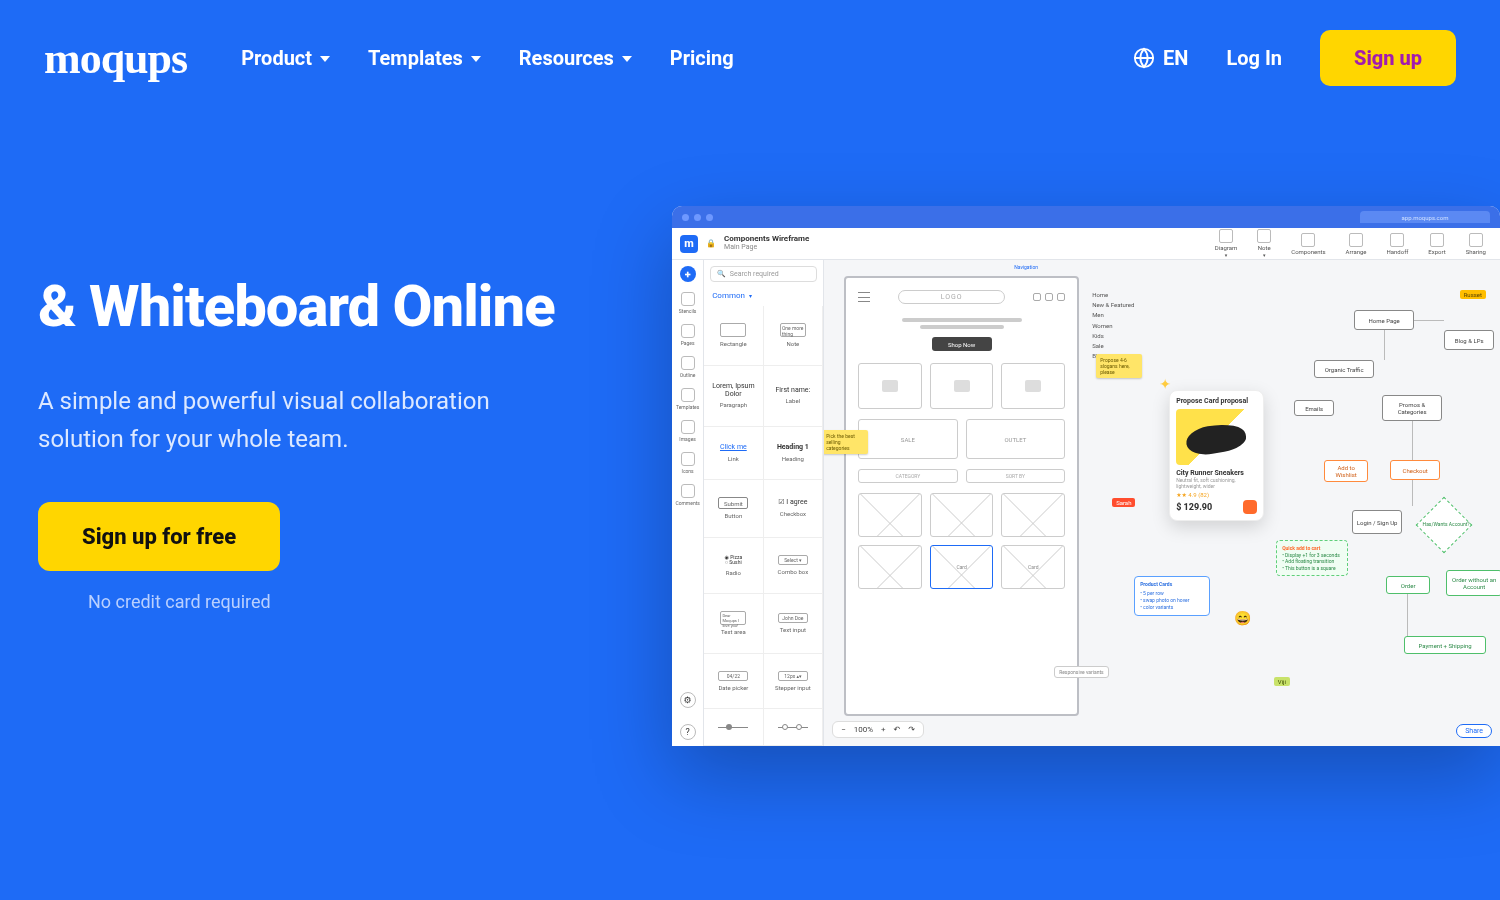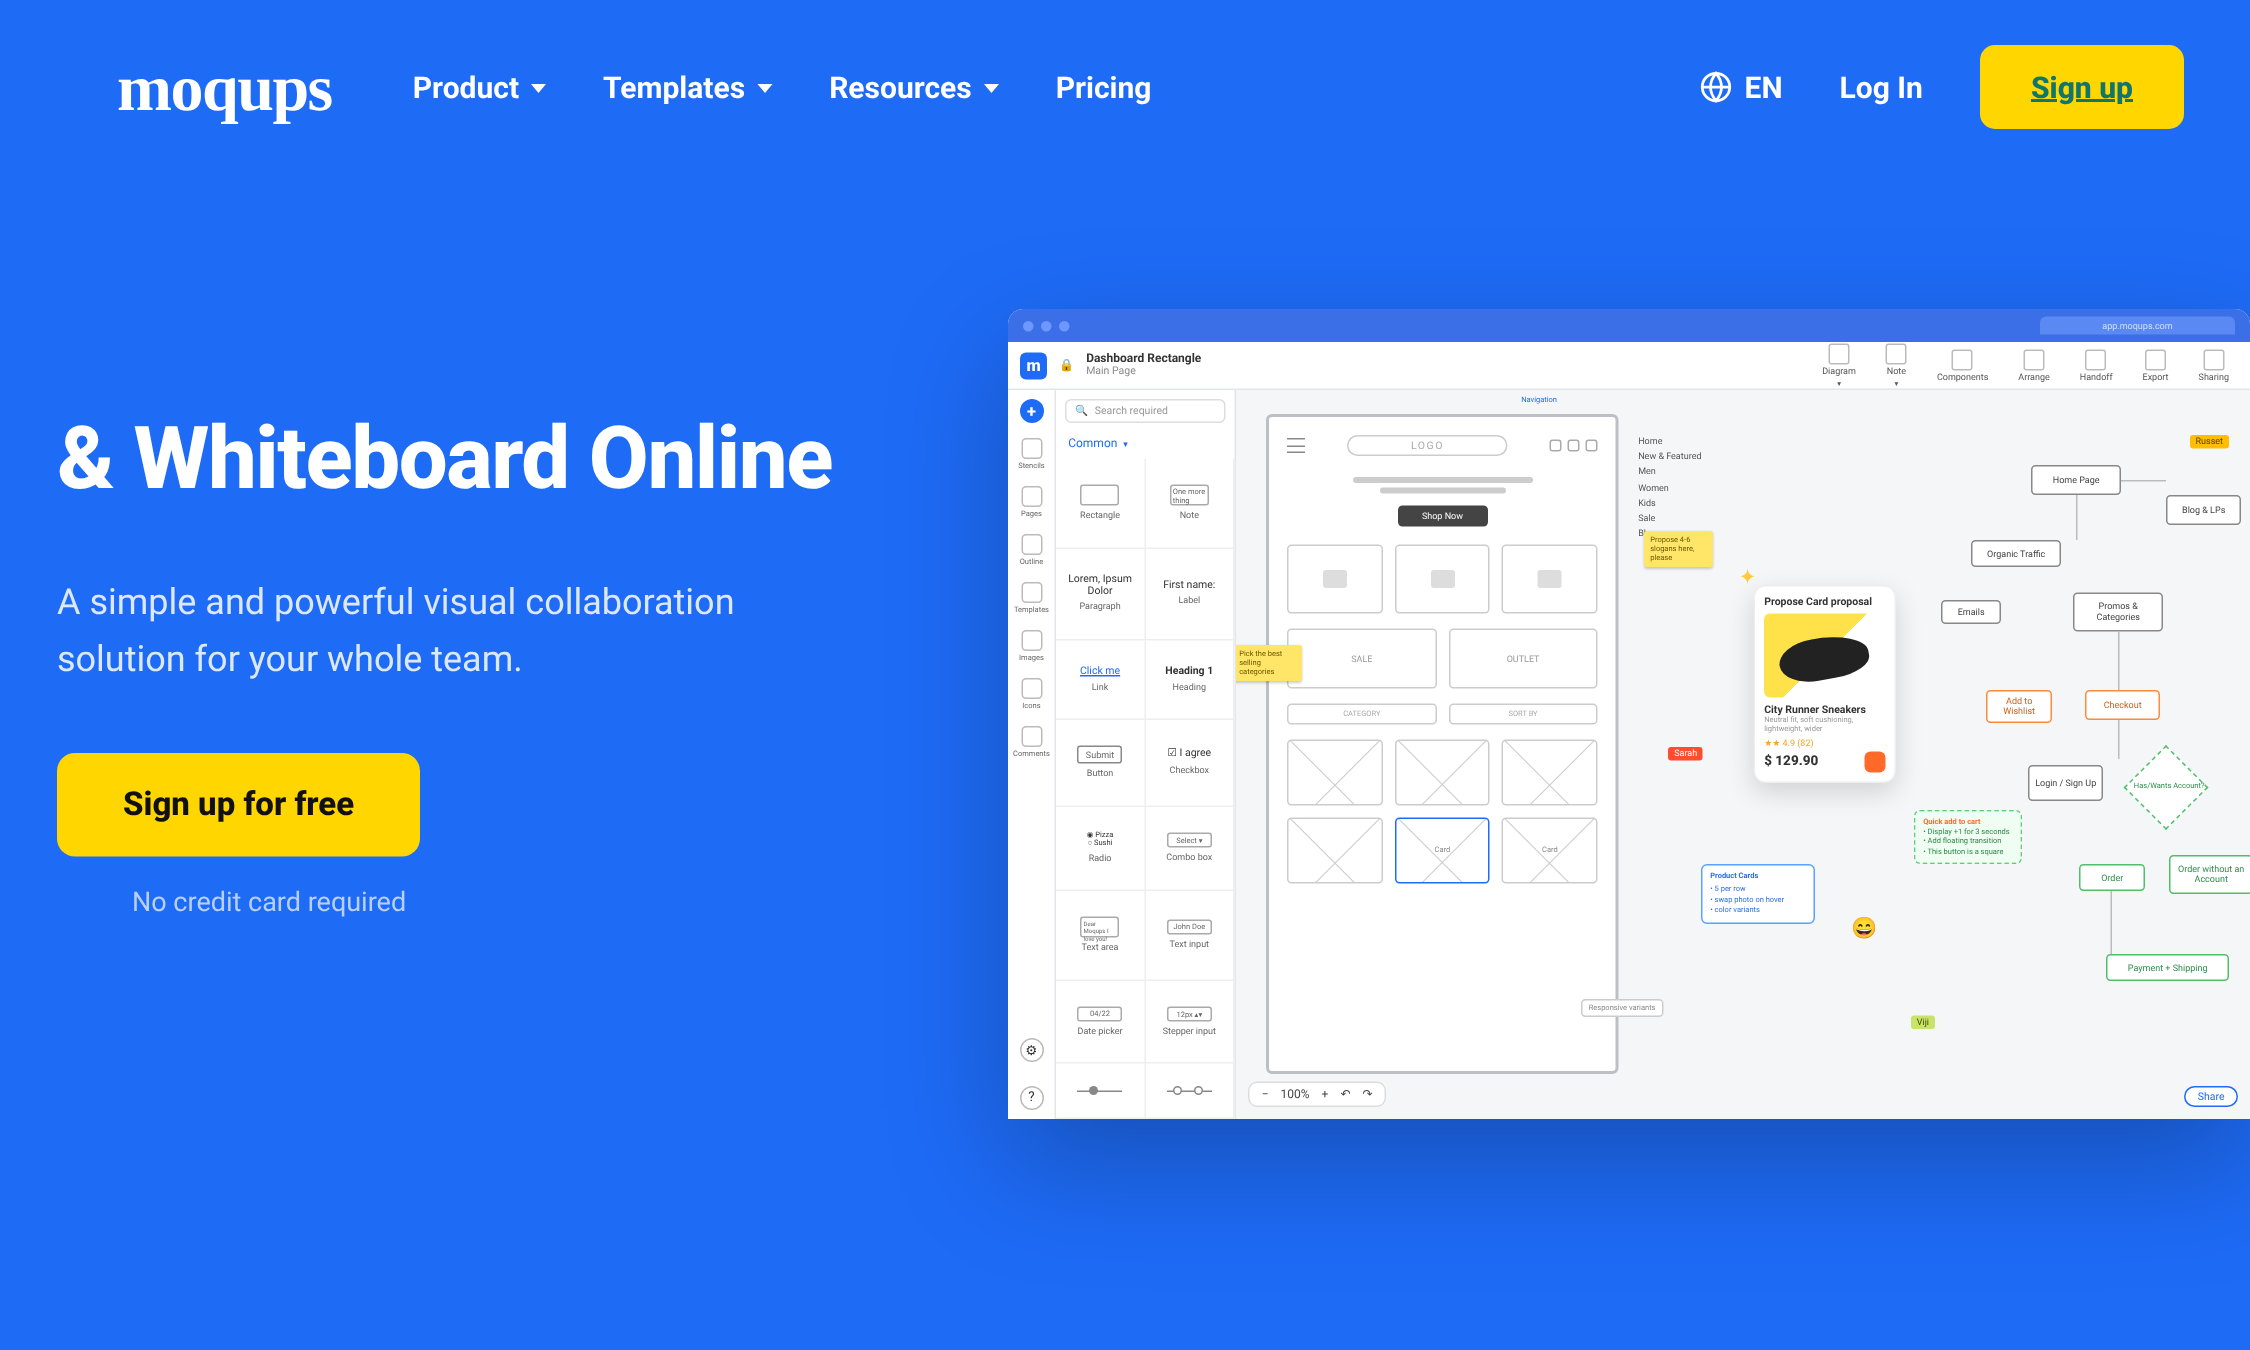--- a/index.html
+++ b/index.html
@@ -12,21 +12,20 @@
     overflow: hidden;
     position: relative;
   }
 
   
   .nav {
     display: flex;
     align-items: center;
     padding: 30px 44px;
     gap: 38px;
-    margin-left: 34px;
   }
   .logo {
     font-family: "Brush Script MT", cursive;
     font-weight: 700;
     font-size: 44px;
     letter-spacing: -1px;
     margin-right: 16px;
   }
   .nav-item {
     font-size: 20px;
@@ -44,27 +43,26 @@
     margin-top: 2px;
   }
   .nav-spacer { flex: 1; }
   .lang {
     display: flex; align-items: center; gap: 8px;
     font-size: 20px; font-weight: 700; cursor:pointer;
   }
   .globe-icon { width: 22px; height: 22px; }
   .signup-btn {
     background: #FFD600;
-    color: #0f766e;
+    color: #a21caf;
     font-weight: 800;
     font-size: 20px;
     padding: 16px 34px;
     border-radius: 10px;
     cursor: pointer;
-    text-decoration: underline;
   }
 
   
   .hero {
     display: flex;
     padding: 90px 0 0 38px;
     gap: 40px;
   }
   .hero-left { width: 610px; }
   .hero-title {
@@ -320,21 +318,21 @@
       <div class="mac-dot"></div>
       <div class="mac-dot"></div>
       <div class="mac-dot"></div>
       <div class="tab-pill">app.moqups.com</div>
     </div>
 
     <div class="toolbar">
       <div class="m-badge">m</div>
       <span style="font-size:8px;color:#1E6BF6;">🔒</span>
       <div class="doc-title">
-        <span class="t1">Dashboard Rectangle</span>
+        <span class="t1">Components Wireframe</span>
         <span class="t2">Main Page</span>
       </div>
       <div class="toolbar-spacer"></div>
       <div class="toolbar-tool">
           <div class="ico"></div>
           <span>Diagram</span>
           <span style="font-size:5px;">▾</span>
         </div>
       <div class="toolbar-tool">
           <div class="ico"></div>

